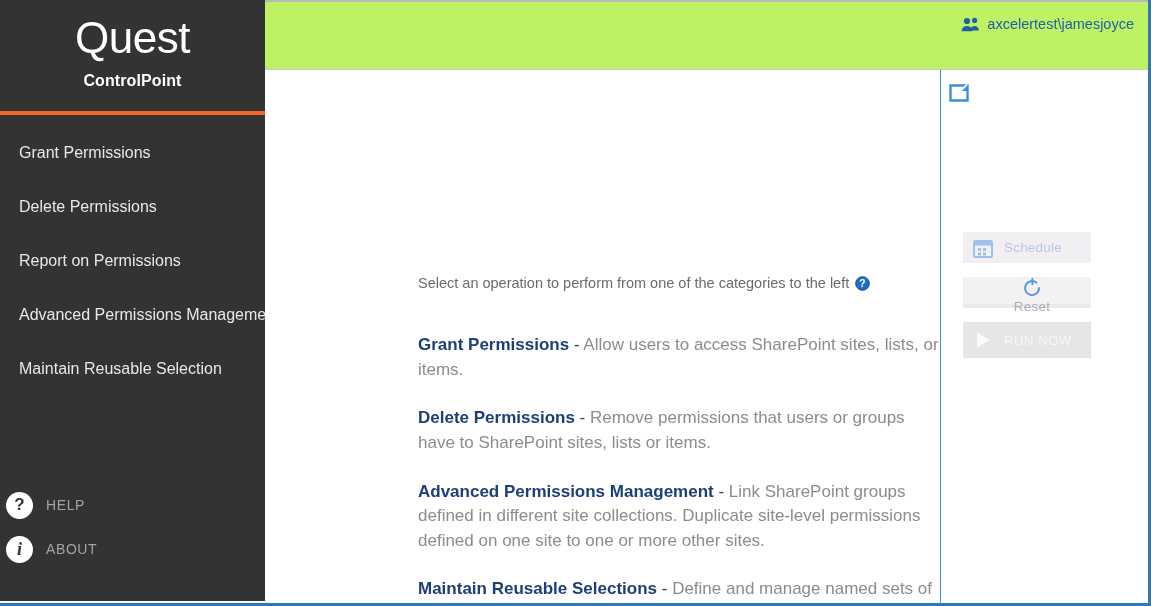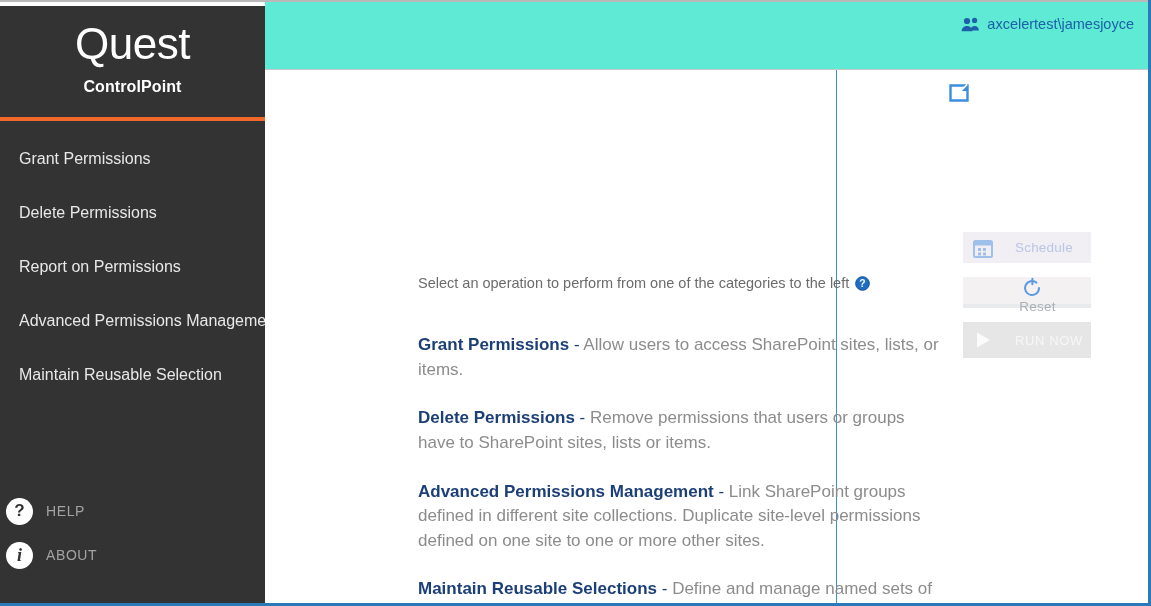--- a/index.html
+++ b/index.html
@@ -24,21 +24,21 @@
   .top-hairline {
     position: absolute;
     left: 0; top: 0;
     width: 1151px; height: 2px;
     background: #b9b9b9;
   }
 
   
   .sidebar {
     position: absolute;
-    left: 0; top: 6px;
+    left: 0; top: 0;
     width: 265px;
     height: 601px;
     background: #333333;
   }
   .brand {
     position: relative;
     height: 110px;
   }
   .brand-logo {
     position: absolute;
@@ -117,21 +117,21 @@
     color: #a3a3a3;
     font-size: 14px;
     letter-spacing: 0.6px;
   }
 
   
   .header {
     position: absolute;
     left: 265px; top: 2px;
     width: 883px; height: 68px;
-    background: #5eead4;
+    background: #bef264;
     border-bottom: 1px solid #c9c9c9;
   }
   .user-box {
     position: absolute;
     right: 14px; top: 14px;
     display: flex;
     align-items: center;
     cursor: pointer;
   }
   .user-icon {
@@ -142,21 +142,21 @@
   .user-name {
     color: #1d5fa8;
     font-size: 14.5px;
     white-space: nowrap;
   }
 
   
   .content {
     position: absolute;
     left: 265px; top: 70px;
-    width: 572px;
+    width: 676px;
     height: 533px;
     background: #ffffff;
     border-right: 1px solid #3c8dde;
   }
   .content-inner {
     position: absolute;
     left: 153px;
     top: 205px;
     width: 525px;
   }
@@ -221,21 +221,21 @@
   .action-btn.schedule { background: #f1eef4; }
   .action-btn.reset { background: #f4f1f3; border-bottom: 4px solid #e9eaec; flex-direction: column; }
   .action-btn.run { background: #e6e6e6; height: 36px; }
   .act-icon {
     width: 22px; height: 22px;
     margin-left: 9px;
     flex: 0 0 auto;
     display: block;
   }
   .act-label {
-    margin-left: 21px;
+    margin-left: 10px;
     font-size: 13.5px;
     letter-spacing: 0.2px;
   }
   .action-btn.schedule .act-label { color: #b9c6e6; }
   .action-btn.reset .act-label { color: #a9aeb8; }
   .action-btn.run .act-label { color: #f7f7f7; font-size: 13px; letter-spacing: 0.6px; }
 </style>
 </head>
 <body>
 

